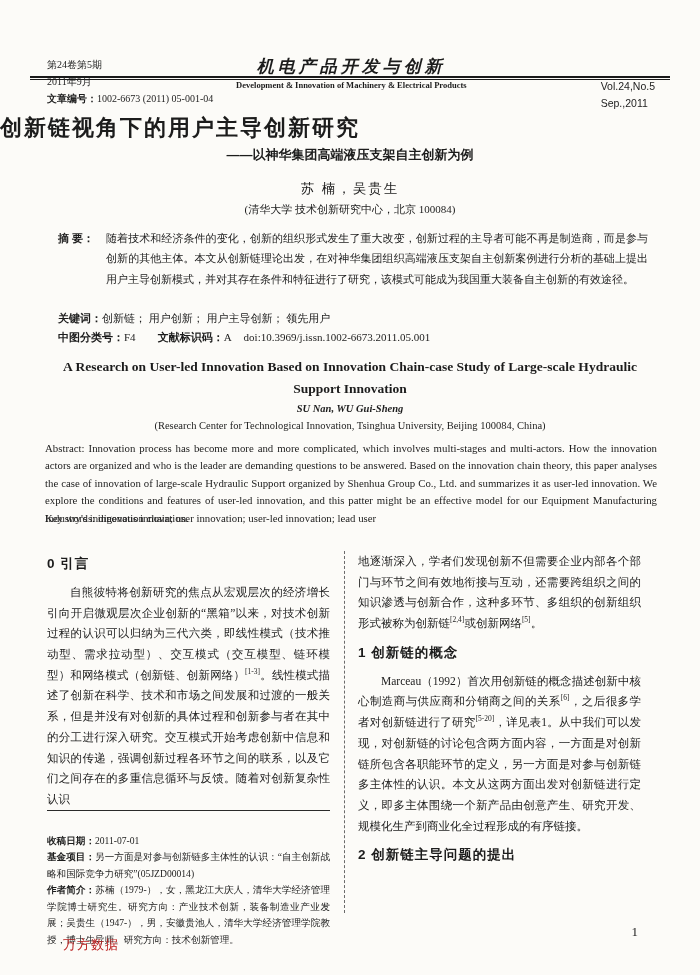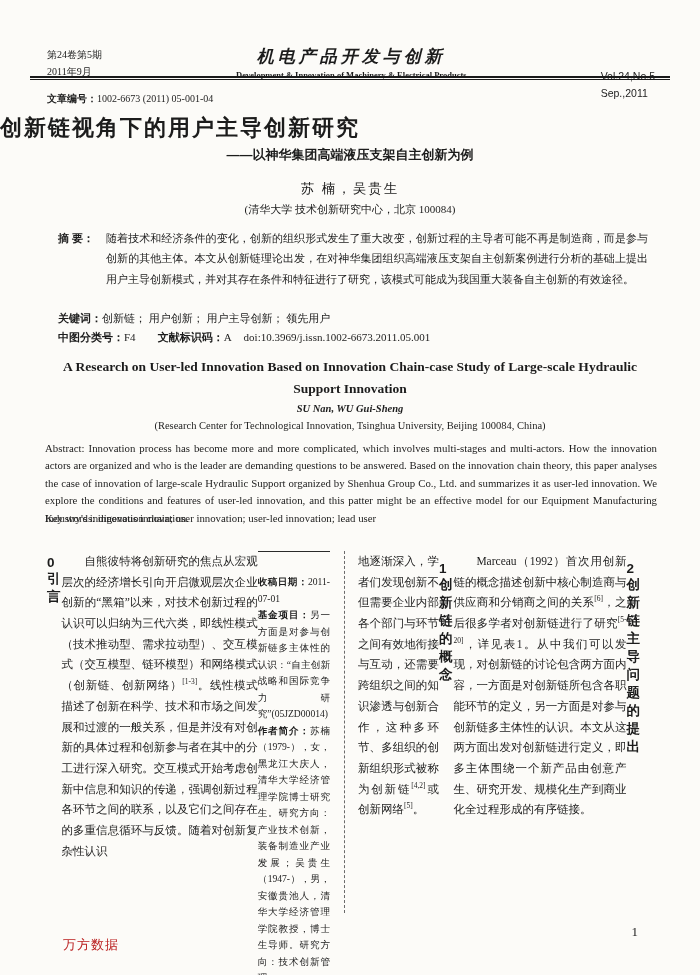--- a/index.html
+++ b/index.html
@@ -8,21 +8,21 @@
     position:relative;
     width:700px; height:975px;
     background:#fcfbf8;
     font-family:"Liberation Serif", serif;
     color:#1c1c1c;
     overflow:hidden;
     margin:0 auto;
   }
   
   .jheader {
-    position:absolute; top:24px; left:47px; right:45px;
+    position:absolute; top:34px; left:47px; right:45px;
     display:flex; justify-content:space-between; align-items:center;
   }
   .jh-left { font-size:10px; line-height:1.7; text-align:left; }
   .jh-center { text-align:center; }
   .jh-center .cn {
     font-size:17px; font-weight:bold; font-style:italic;
     letter-spacing:4px;
     font-family:Liberation Serif, serif;
   }
   .jh-center .en { font-size:8.5px; font-weight:bold; margin-top:2px; }
@@ -76,21 +76,21 @@
     position:absolute; top:440px; left:45px; width:612px;
     font-size:10.8px; line-height:1.62; text-align:justify;
   }
   .en-abstract .lbl, .en-kw .lbl { font-weight:normal; }
   .en-kw { position:absolute; top:512px; left:45px; width:612px; font-size:10.8px; }
   
   .columns {
     position:absolute; top:551px; left:47px; right:43px; height:362px;
     display:flex;
   }
-  .col { width:283px; display:flex; flex-direction:row; }
+  .col { width:283px; display:flex; flex-direction:column; }
   .col-div {
     width:0; border-left:1px dashed #6a6a6a; margin:0 13px 0 14px;
   }
   h2.sec {
     font-size:13.5px; font-weight:bold;
     font-family:"Liberation Sans", sans-serif;
     margin:10px 0 9px 0; letter-spacing:1px;
   }
   h2.sec.first { margin-top:4px; }
   .col p.body {
@@ -176,21 +176,21 @@
       <div class="footnote">
         <div><span class="fn-lbl">收稿日期：</span><span>2011-07-01</span></div>
         <div><span class="fn-lbl">基金项目：</span><span>另一方面是对参与创新链多主体性的认识：“自主创新战略和国际竞争力研究”(05JZD00014)</span></div>
         <div><span class="fn-lbl">作者简介：</span><span>苏楠（1979-），女，黑龙江大庆人，清华大学经济管理学院博士研究生。研究方向：产业技术创新，装备制造业产业发展；吴贵生（1947-），男，安徽贵池人，清华大学经济管理学院教授，博士生导师。研究方向：技术创新管理。</span></div>
       </div>
     </div>
 
     <div class="col-div"></div>
 
     <div class="col">
-      <p class="body refs">地逐渐深入，学者们发现创新不但需要企业内部各个部门与环节之间有效地衔接与互动，还需要跨组织之间的知识渗透与创新合作，这种多环节、多组织的创新组织形式被称为创新链<sup>[4,2]</sup>或创新网络<sup>[5]</sup>。</p>
+      <p class="body refs">地逐渐深入，学者们发现创新不但需要企业内部各个部门与环节之间有效地衔接与互动，还需要跨组织之间的知识渗透与创新合作，这种多环节、多组织的创新组织形式被称为创新链<sup>[2,4]</sup>或创新网络<sup>[5]</sup>。</p>
       <h2 class="sec">1  创新链的概念</h2>
       <p class="body indent refs">Marceau（1992）首次用创新链的概念描述创新中核心制造商与供应商和分销商之间的关系<sup>[6]</sup>，之后很多学者对创新链进行了研究<sup>[5-20]</sup>，详见表1。从中我们可以发现，对创新链的讨论包含两方面内容，一方面是对创新链所包含各职能环节的定义，另一方面是对参与创新链多主体性的认识。本文从这两方面出发对创新链进行定义，即多主体围绕一个新产品由创意产生、研究开发、规模化生产到商业化全过程形成的有序链接。</p>
       <h2 class="sec">2  创新链主导问题的提出</h2>
     </div>
 
   </div>
 
   <div class="page-num">1</div>
   <div class="watermark">万方数据</div>
 

